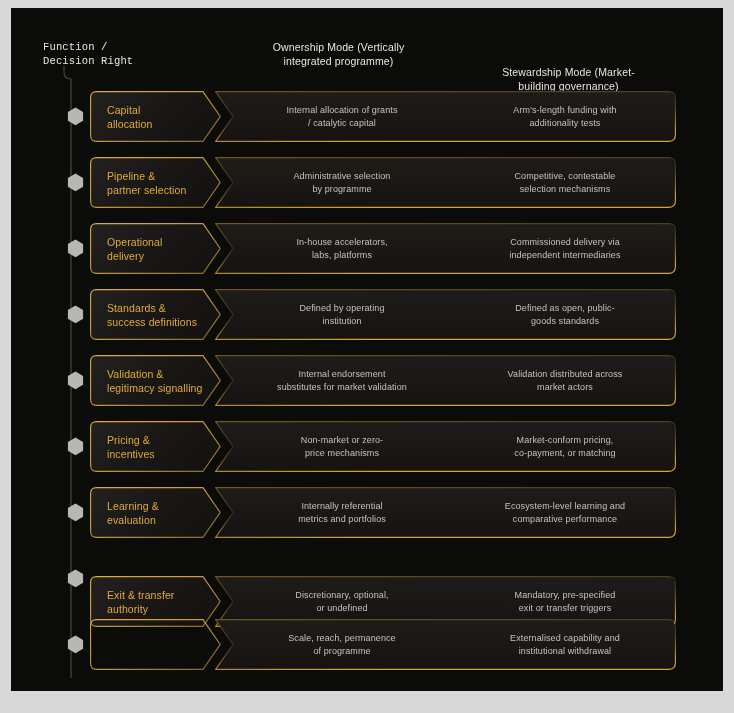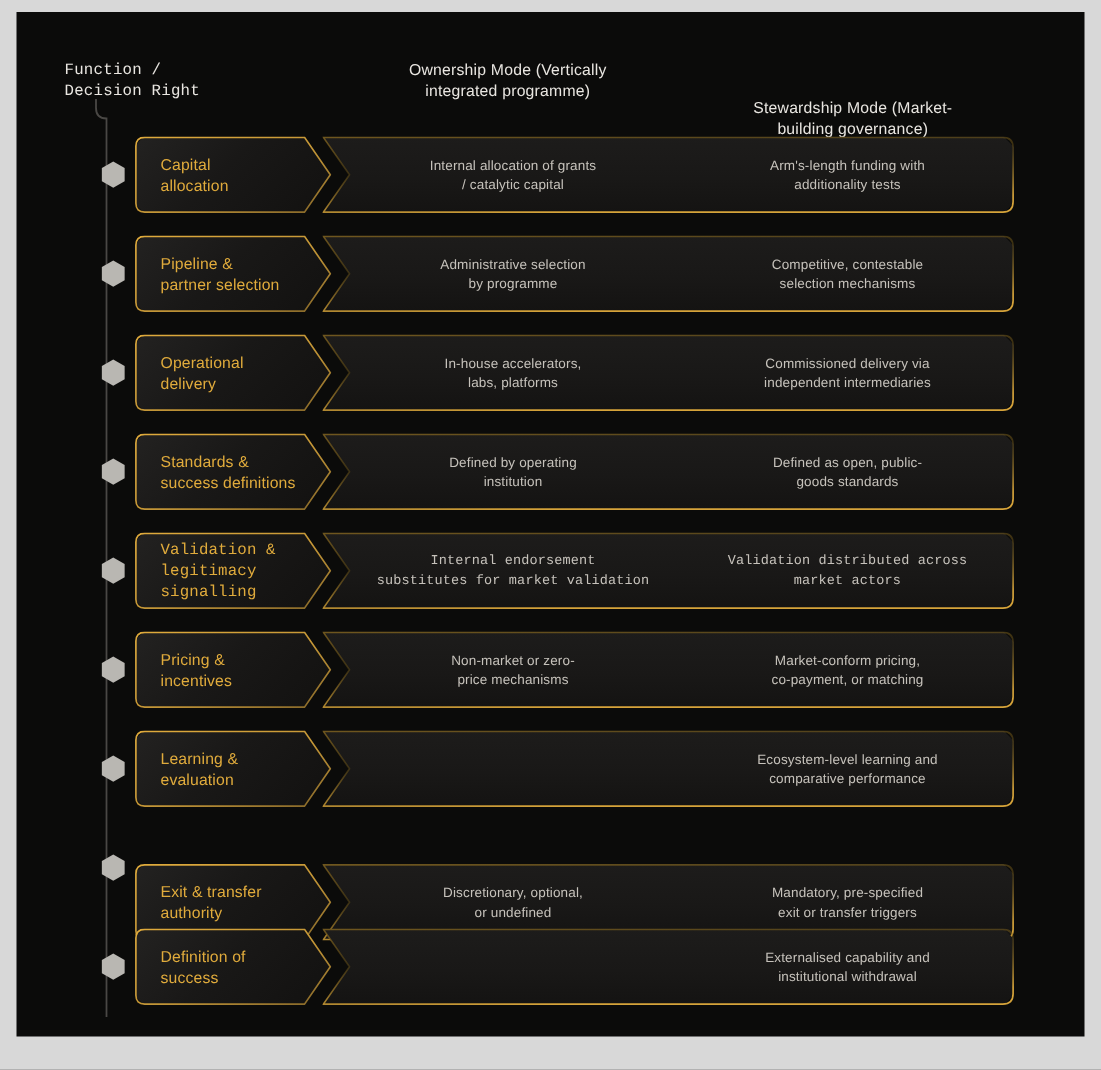--- a/index.html
+++ b/index.html
@@ -293,21 +293,21 @@
                   <stop offset="100%" stop-color="#e0ab3c" stop-opacity="0.95"></stop>
                 </linearGradient>
               </defs>
               <path d="M0.6 0.6 L453.5 0.6 Q460.4 0.6 460.4 7.5 L460.4 43.5 Q460.4 50.4 453.5 50.4 L0.6 50.4 L18 25.5 Z" stroke="url(#cg3)" stroke-width="1.1" fill="none"></path>
             </svg></div>
           <div class="cell cell-own">Defined by operating
 institution</div>
           <div class="cell cell-stew">Defined as open, public-
 goods standards</div>
         </div>
-        <div class="row" style="top: 347px; font-family: Liberation Mono, monospace;">
+        <div class="row" style="top: 347px;">
           <div class="row-label">Validation &amp;
 legitimacy signalling</div>
           <div class="row-label-outline"><svg width="131" height="51" viewBox="0 0 131 51" fill="none">
               <defs>
                 <linearGradient id="lg4" x1="0" y1="0" x2="1" y2="1">
                   <stop offset="0%" stop-color="#e0ab3c" stop-opacity="1"></stop>
                   <stop offset="55%" stop-color="#e0ab3c" stop-opacity="0.85"></stop>
                   <stop offset="100%" stop-color="#e0ab3c" stop-opacity="0.55"></stop>
                 </linearGradient>
               </defs>
@@ -375,20 +375,22 @@
           <div class="row-content-outline"><svg width="461" height="51" viewBox="0 0 461 51" fill="none">
               <defs>
                 <linearGradient id="cg6" x1="0" y1="0" x2="0.35" y2="1">
                   <stop offset="0%" stop-color="#8a6a20" stop-opacity="0.75"></stop>
                   <stop offset="45%" stop-color="#6b5418" stop-opacity="0.45"></stop>
                   <stop offset="100%" stop-color="#e0ab3c" stop-opacity="0.95"></stop>
                 </linearGradient>
               </defs>
               <path d="M0.6 0.6 L453.5 0.6 Q460.4 0.6 460.4 7.5 L460.4 43.5 Q460.4 50.4 453.5 50.4 L0.6 50.4 L18 25.5 Z" stroke="url(#cg6)" stroke-width="1.1" fill="none"></path>
             </svg></div>
+          <div class="cell cell-own">Internally referential
+metrics and portfolios</div>
           <div class="cell cell-stew">Ecosystem-level learning and
 comparative performance</div>
         </div>
         <div class="row" style="top: 568px;">
           <div class="row-label">Exit &amp; transfer
 authority</div>
           <div class="row-label-outline"><svg width="131" height="51" viewBox="0 0 131 51" fill="none">
               <defs>
                 <linearGradient id="lg7" x1="0" y1="0" x2="1" y2="1">
                   <stop offset="0%" stop-color="#e0ab3c" stop-opacity="1"></stop>
@@ -408,22 +410,20 @@
                 </linearGradient>
               </defs>
               <path d="M0.6 0.6 L453.5 0.6 Q460.4 0.6 460.4 7.5 L460.4 43.5 Q460.4 50.4 453.5 50.4 L0.6 50.4 L18 25.5 Z" stroke="url(#cg7)" stroke-width="1.1" fill="none"></path>
             </svg></div>
           <div class="cell cell-own">Discretionary, optional,
 or undefined</div>
           <div class="cell cell-stew">Mandatory, pre-specified
 exit or transfer triggers</div>
         </div>
         <div class="row" style="top: 611px;">
-          <div class="row-label">Definition of
-success</div>
           <div class="row-label-outline"><svg width="131" height="51" viewBox="0 0 131 51" fill="none">
               <defs>
                 <linearGradient id="lg8" x1="0" y1="0" x2="1" y2="1">
                   <stop offset="0%" stop-color="#e0ab3c" stop-opacity="1"></stop>
                   <stop offset="55%" stop-color="#e0ab3c" stop-opacity="0.85"></stop>
                   <stop offset="100%" stop-color="#e0ab3c" stop-opacity="0.55"></stop>
                 </linearGradient>
               </defs>
               <path d="M6.5 0.6 L113 0.6 L130.2 25.5 L113 50.4 L6.5 50.4 Q0.6 50.4 0.6 44.5 L0.6 6.5 Q0.6 0.6 6.5 0.6 Z" stroke="url(#lg8)" stroke-width="1.1" fill="none"></path>
             </svg></div>
@@ -431,20 +431,22 @@
           <div class="row-content-outline"><svg width="461" height="51" viewBox="0 0 461 51" fill="none">
               <defs>
                 <linearGradient id="cg8" x1="0" y1="0" x2="0.35" y2="1">
                   <stop offset="0%" stop-color="#8a6a20" stop-opacity="0.75"></stop>
                   <stop offset="45%" stop-color="#6b5418" stop-opacity="0.45"></stop>
                   <stop offset="100%" stop-color="#e0ab3c" stop-opacity="0.95"></stop>
                 </linearGradient>
               </defs>
               <path d="M0.6 0.6 L453.5 0.6 Q460.4 0.6 460.4 7.5 L460.4 43.5 Q460.4 50.4 453.5 50.4 L0.6 50.4 L18 25.5 Z" stroke="url(#cg8)" stroke-width="1.1" fill="none"></path>
             </svg></div>
+          <div class="cell cell-own">Scale, reach, permanence
+of programme</div>
           <div class="cell cell-stew">Externalised capability and
 institutional withdrawal</div>
         </div>
       </div>
 
   <div class="node-hex" style="top: 99px;">
         <svg width="17" height="19" viewBox="0 0 17 19" fill="none">
           <path d="M8.5 0.6 L16.1 5 L16.1 13.8 L8.5 18.2 L0.9 13.8 L0.9 5 Z" fill="#b9b7b2"></path>
         </svg>
       </div>

